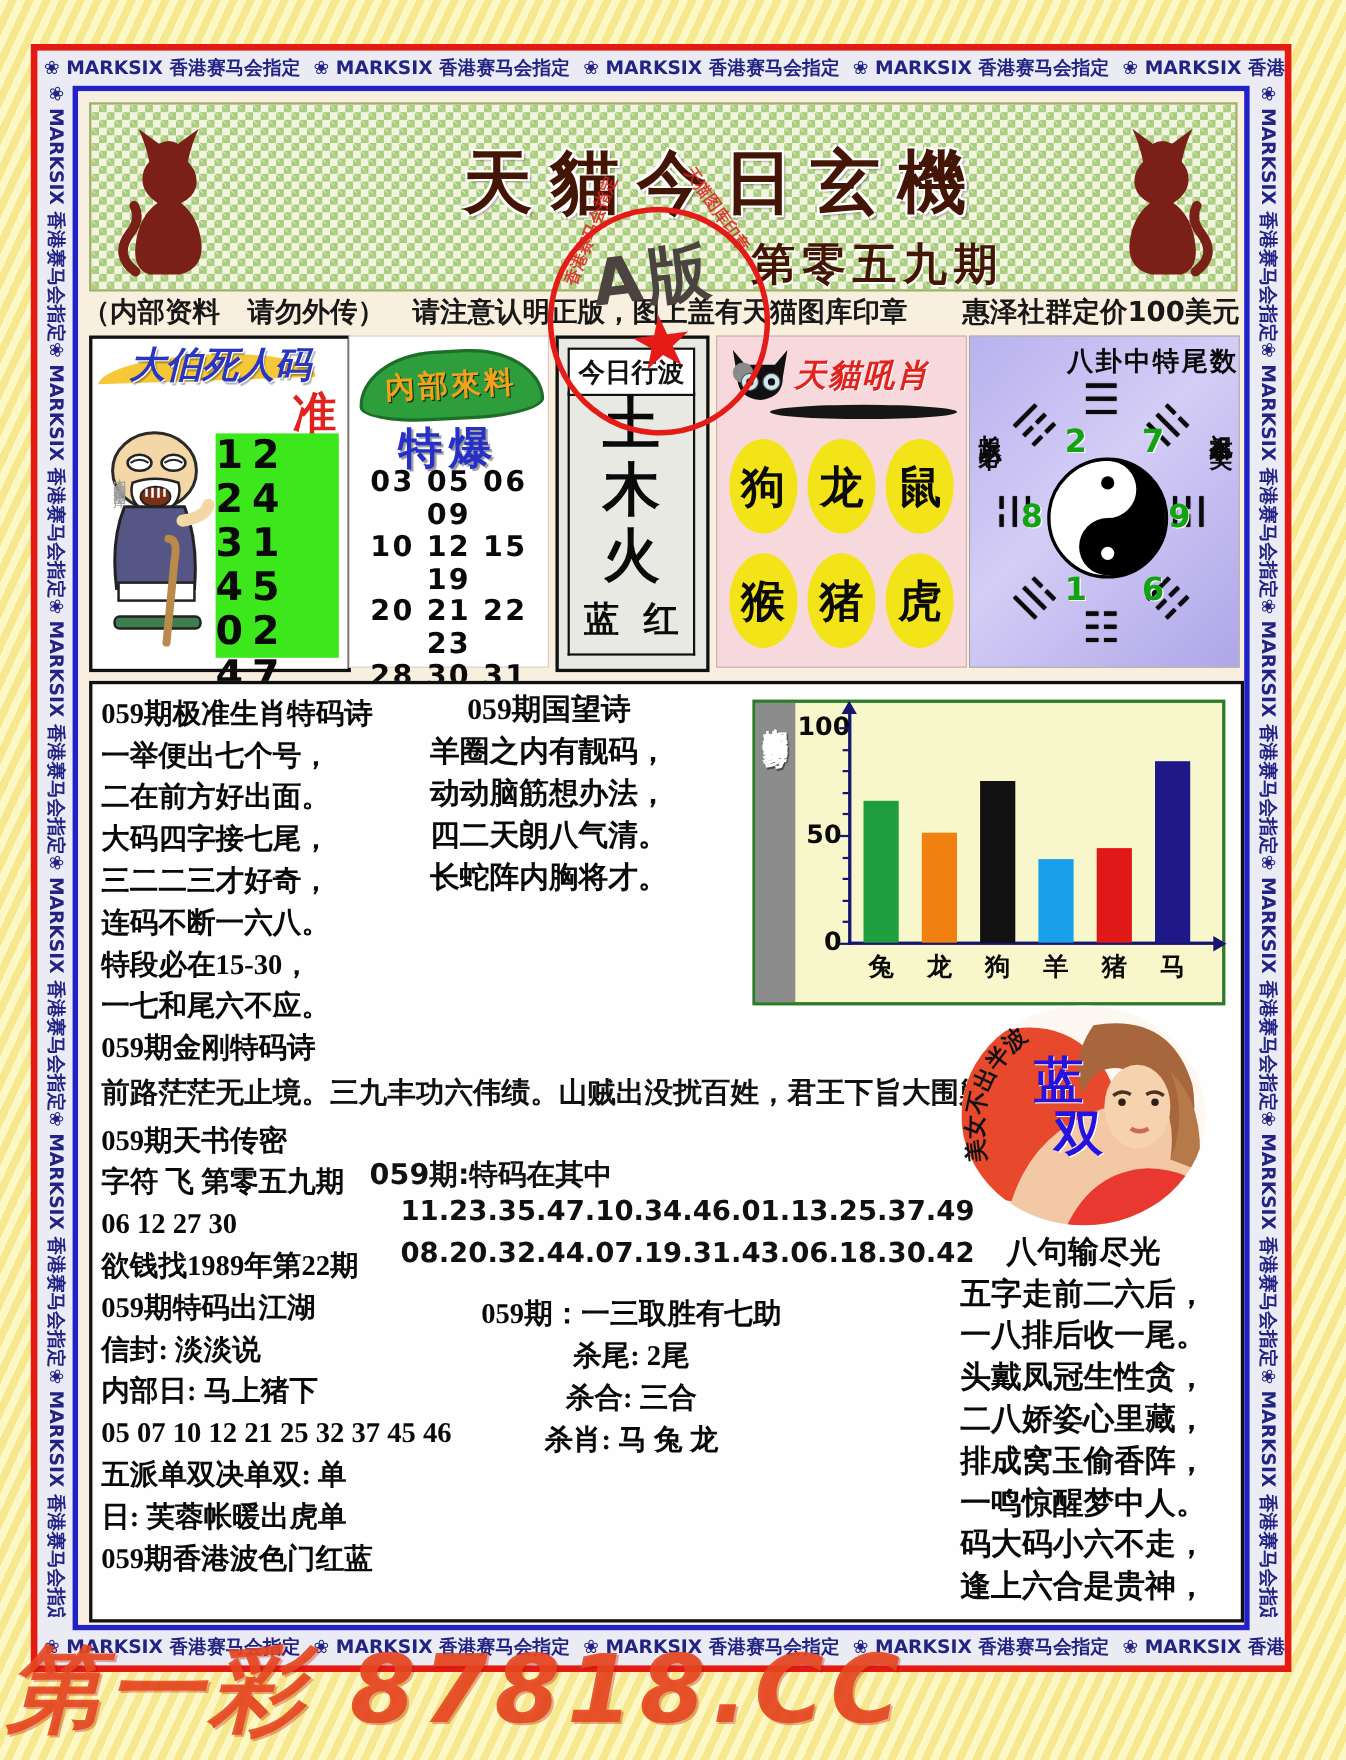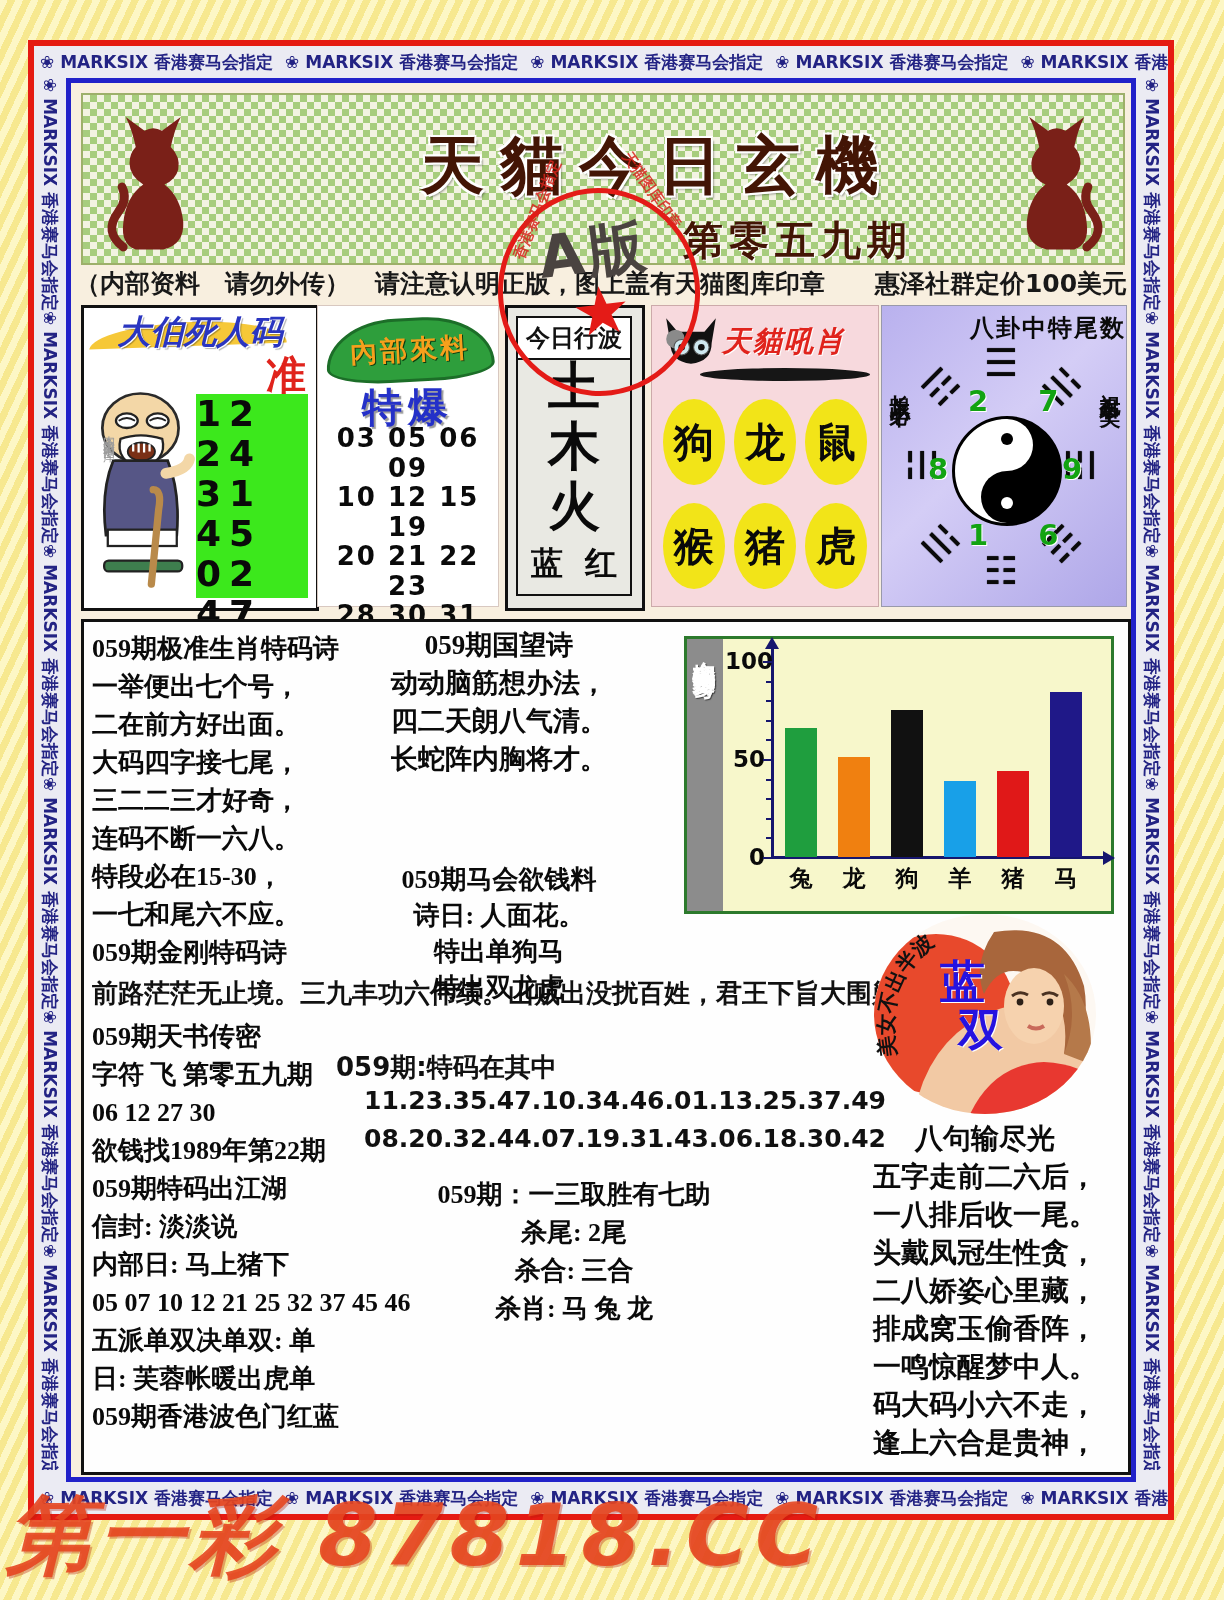--- a/index.html
+++ b/index.html
@@ -314,29 +314,24 @@
             <div class="tline">信封: 淡淡说</div>
             <div class="tline">内部日: 马上猪下</div>
             <div class="tline">05 07 10 12 21 25 32 37 45 46</div>
             <div class="tline">五派单双决单双: 单</div>
             <div class="tline">日: 芙蓉帐暖出虎单</div>
             <div class="tline">059期香港波色门红蓝</div>
           </div>
 
         <div class="tcol mid1">
             <div class="tline">059期国望诗</div>
+            <div class="tline">羊圈之内有靓码，</div>
             <div class="tline">动动脑筋想办法，</div>
             <div class="tline">四二天朗八气清。</div>
             <div class="tline">长蛇阵内胸将才。</div>
-          </div>
-        <div class="tcol mid2">
-            <div class="tline">059期马会欲钱料</div>
-            <div class="tline">诗日: 人面花。</div>
-            <div class="tline">特出单狗马</div>
-            <div class="tline">特出双龙虎</div>
           </div>
 
         <div class="abs numtitle">059期:特码在其中</div>
         <div class="abs numrow1">11.23.35.47.10.34.46.01.13.25.37.49</div>
         <div class="abs numrow2">08.20.32.44.07.19.31.43.06.18.30.42</div>
 
         <div class="tcol killblk">
             <div class="tline">059期：一三取胜有七助</div>
             <div class="tline">杀尾: 2尾</div>
             <div class="tline">杀合: 三合</div>

